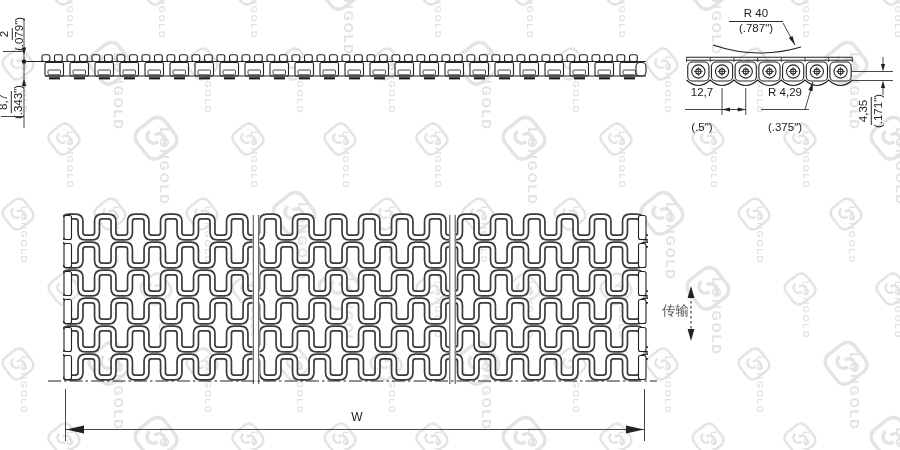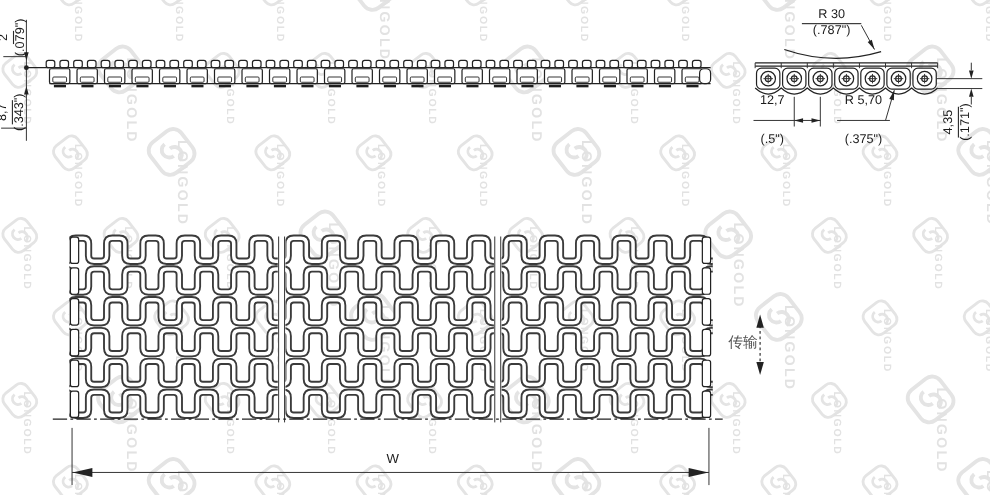--- a/index.html
+++ b/index.html
@@ -639,29 +639,29 @@
 
   <div class="lbl rot" style="left:12px;top:34px">
     <span class="m">2</span>
     <span class="m0">(.079")</span>
   </div>
   <div class="lbl rot" style="left:11px;top:102px">
     <span class="m">8,7</span>
     <span class="m0">(.343")</span>
   </div>
   <div class="lbl blk" style="left:729px;top:7px;width:54px">
-    <span class="m" style="align-self:stretch">R 30</span>
+    <span class="m" style="align-self:stretch">R 40</span>
     <span class="m0">(.787")</span>
   </div>
   <div class="lbl gap" style="left:702px;top:110px">
     <span class="m0">12,7</span>
     <span class="m0">(.5")</span>
   </div>
   <div class="lbl gap" style="left:785px;top:110px">
-    <span class="m0">R 5,70</span>
+    <span class="m0">R 4,29</span>
     <span class="m0">(.375")</span>
   </div>
   <div class="lbl rot" style="left:871px;top:111px">
     <span class="m">4,35</span>
     <span class="m0">(.171")</span>
   </div>
   <div class="lbl" style="left:357px;top:418px;font-size:12px">
     <span>W</span>
   </div>
   <div class="lbl" style="left:672px;top:311px">

